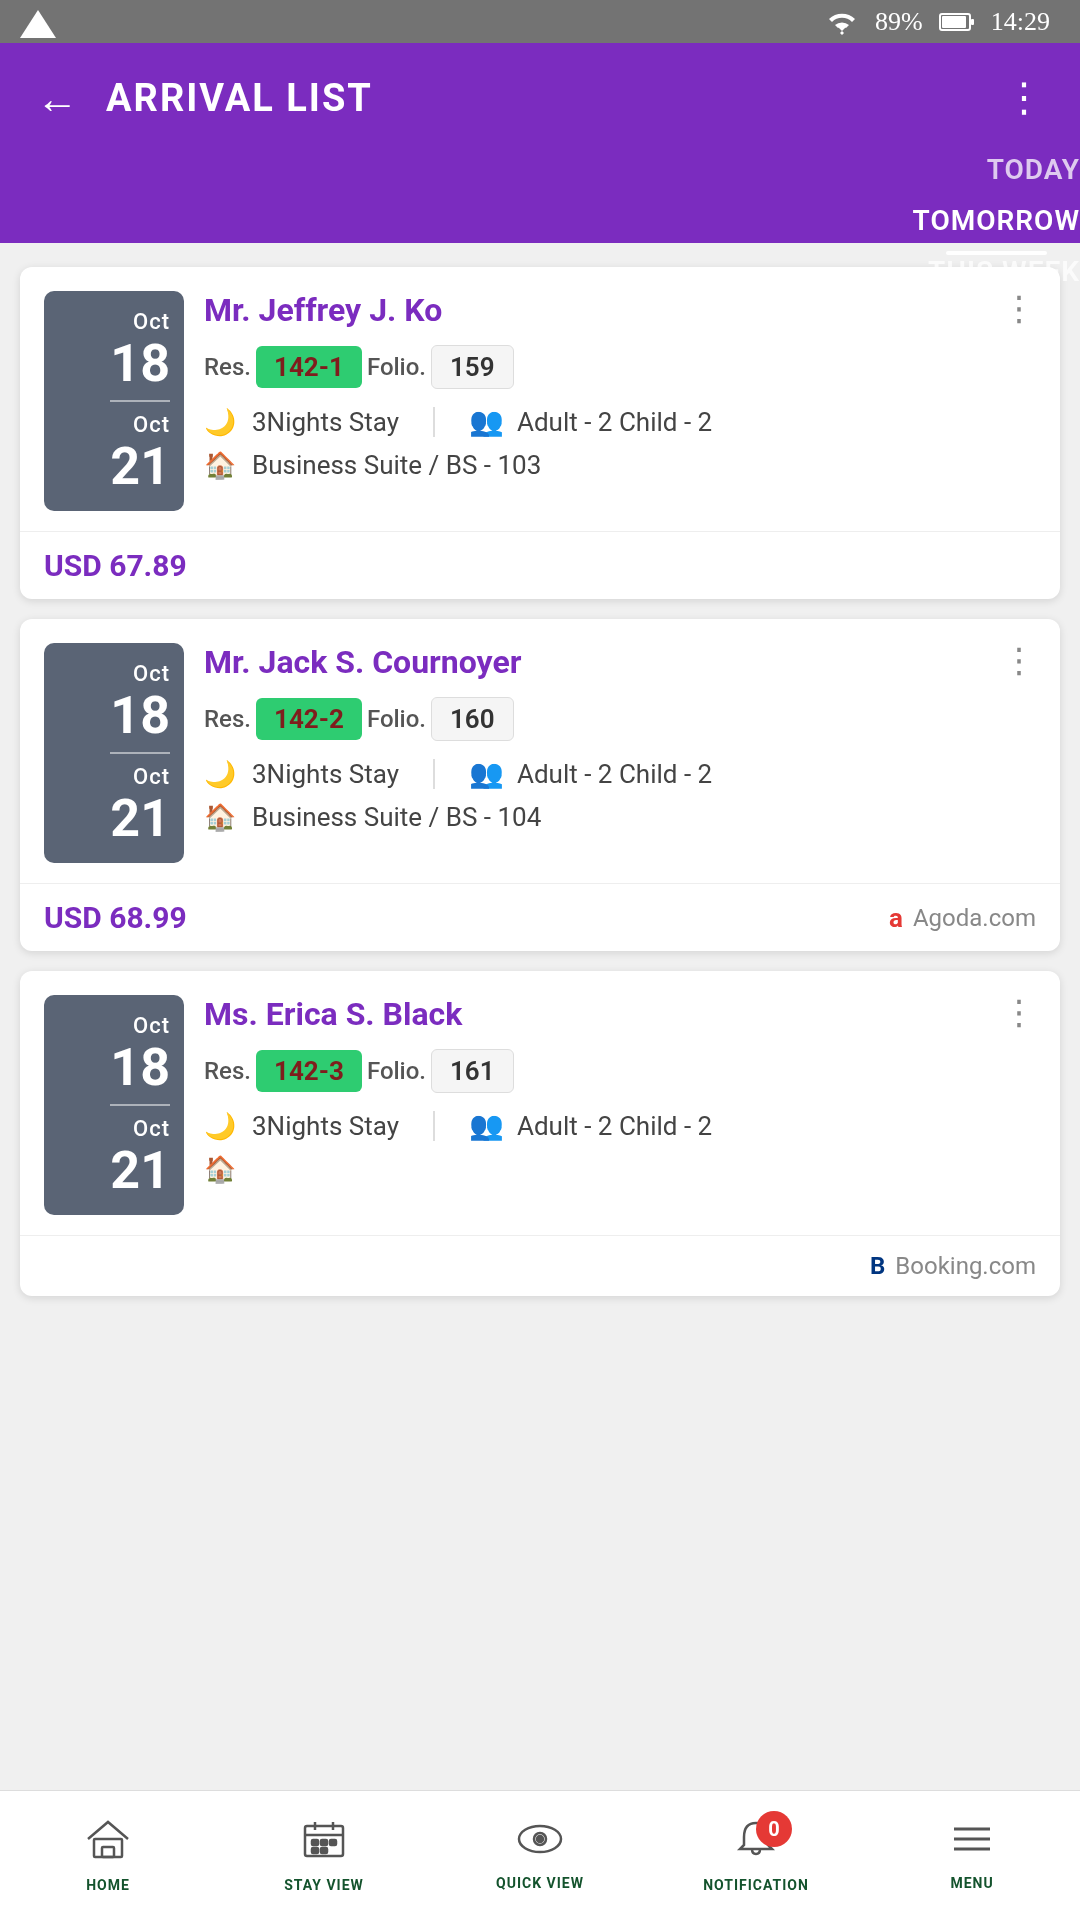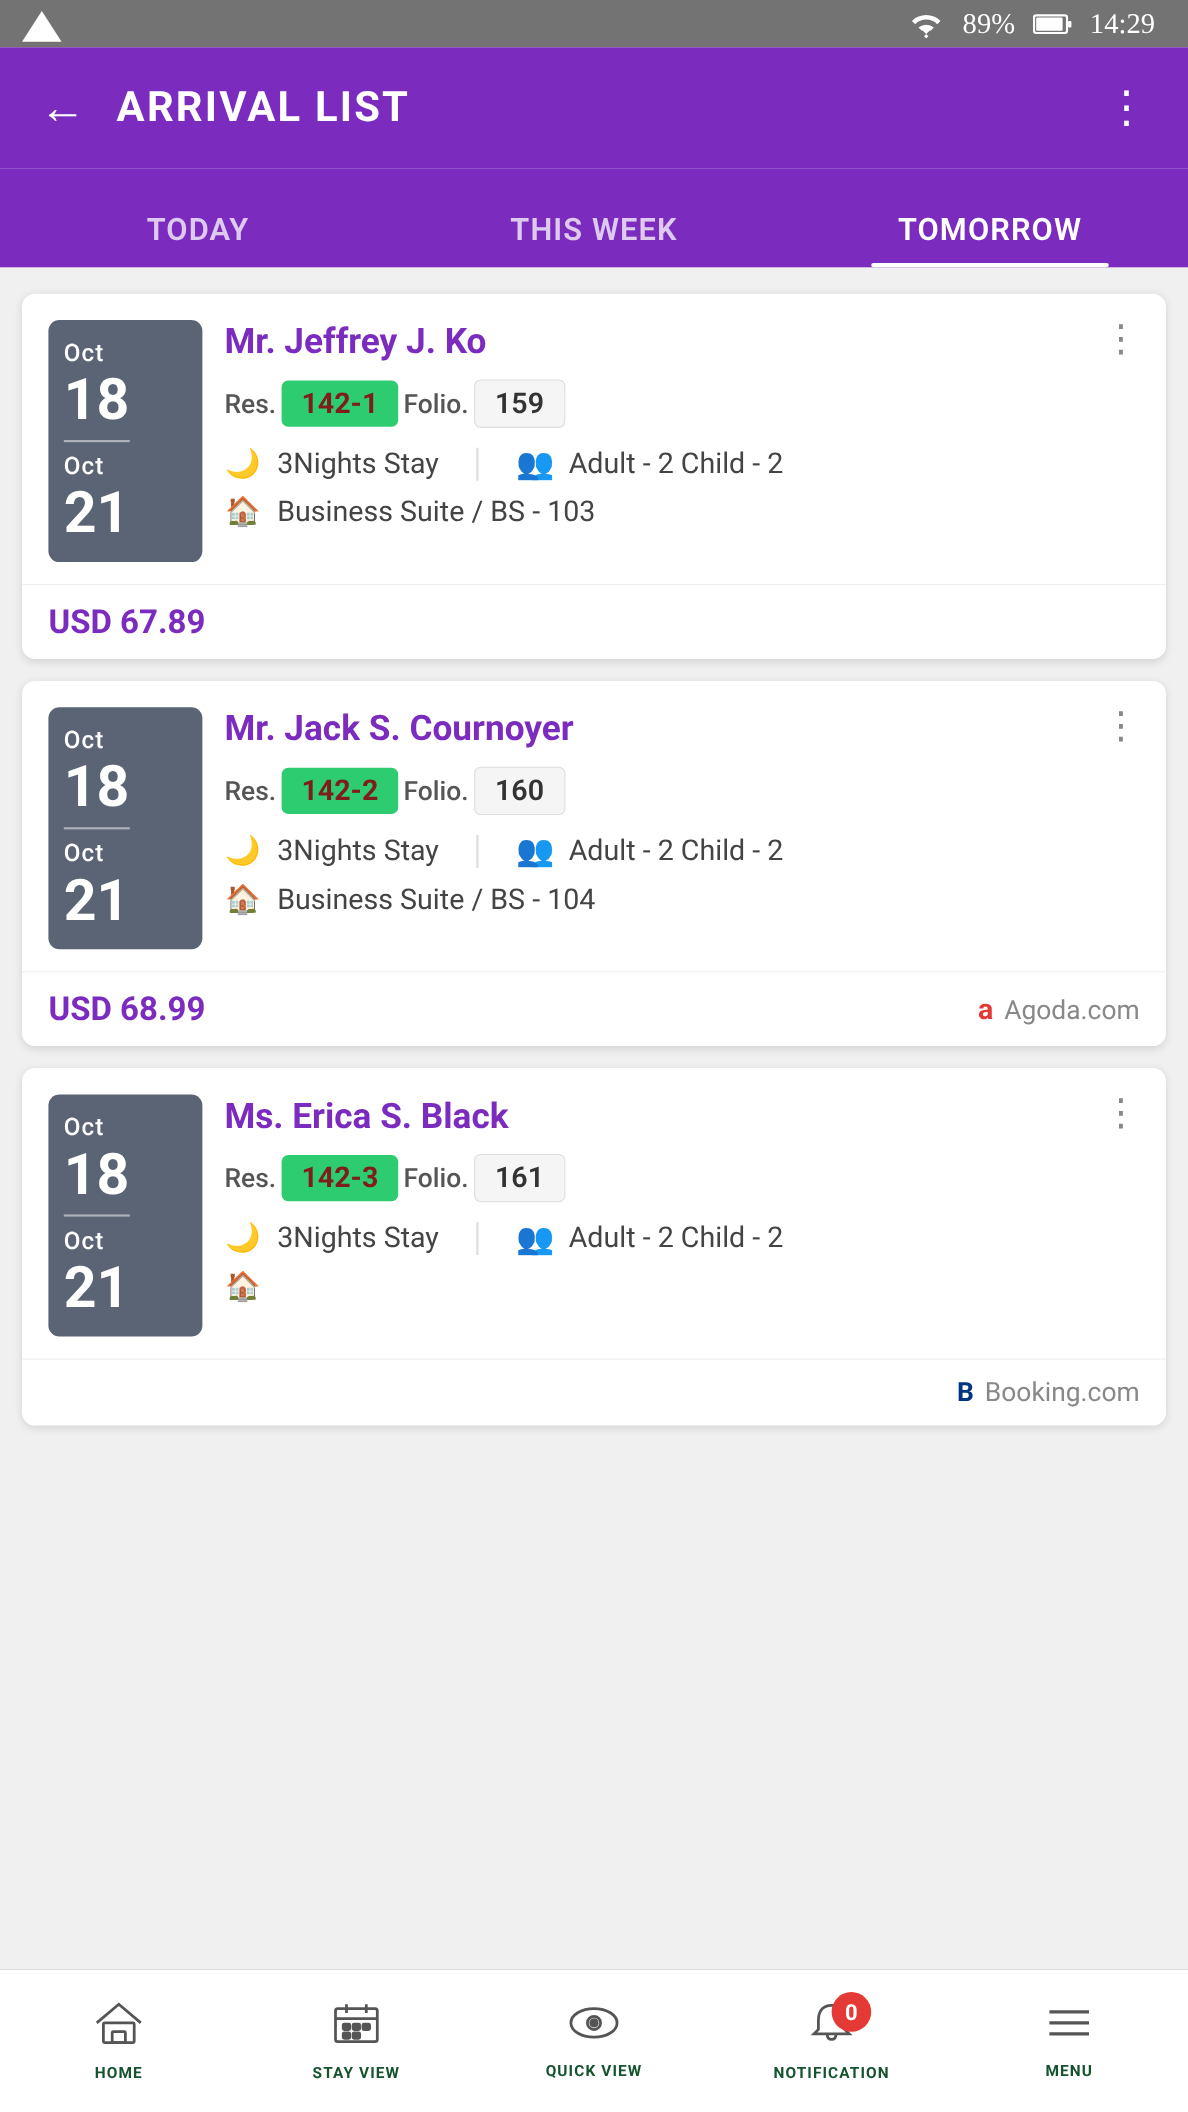--- a/index.html
+++ b/index.html
@@ -78,20 +78,21 @@
       cursor: pointer;
       line-height: 1;
     }
 
     
     .tabs {
       background: #7b2cbf;
       display: flex;
       height: 90px;
       align-items: flex-end;
+      flex-direction: column;
     }
     .tab {
       flex: 1;
       text-align: center;
       color: rgba(255,255,255,0.75);
       font-size: 28px;
       font-weight: 600;
       letter-spacing: 1px;
       padding-bottom: 18px;
       cursor: pointer;
@@ -135,21 +136,21 @@
 
     
     .date-badge {
       background: #5a6475;
       border-radius: 10px;
       min-width: 140px;
       width: 140px;
       padding: 18px 14px;
       display: flex;
       flex-direction: column;
-      align-items: flex-start;
+      align-items: flex-end;
       color: white;
       flex-shrink: 0;
     }
     .date-month {
       font-size: 22px;
       font-weight: 500;
       letter-spacing: 1px;
       margin-bottom: 4px;
     }
     .date-day {
@@ -343,25 +344,25 @@
     <span class="back-arrow">←</span>
     <span class="header-title">ARRIVAL LIST</span>
   </div>
   <span class="more-icon">⋮</span>
 </div>
 
 <div class="tabs">
   <div class="tab">
     <span>TODAY</span>
   </div>
+  <div class="tab active">
+    <span>TOMORROW</span>
+  </div>
   <div class="tab">
     <span>THIS WEEK</span>
-  </div>
-  <div class="tab active">
-    <span>TOMORROW</span>
   </div>
 </div>
 
 <div class="content">
 
   <div class="card">
     <div class="card-main">
       <div class="date-badge">
         <span class="date-month">Oct</span>
         <span class="date-day">18</span>

